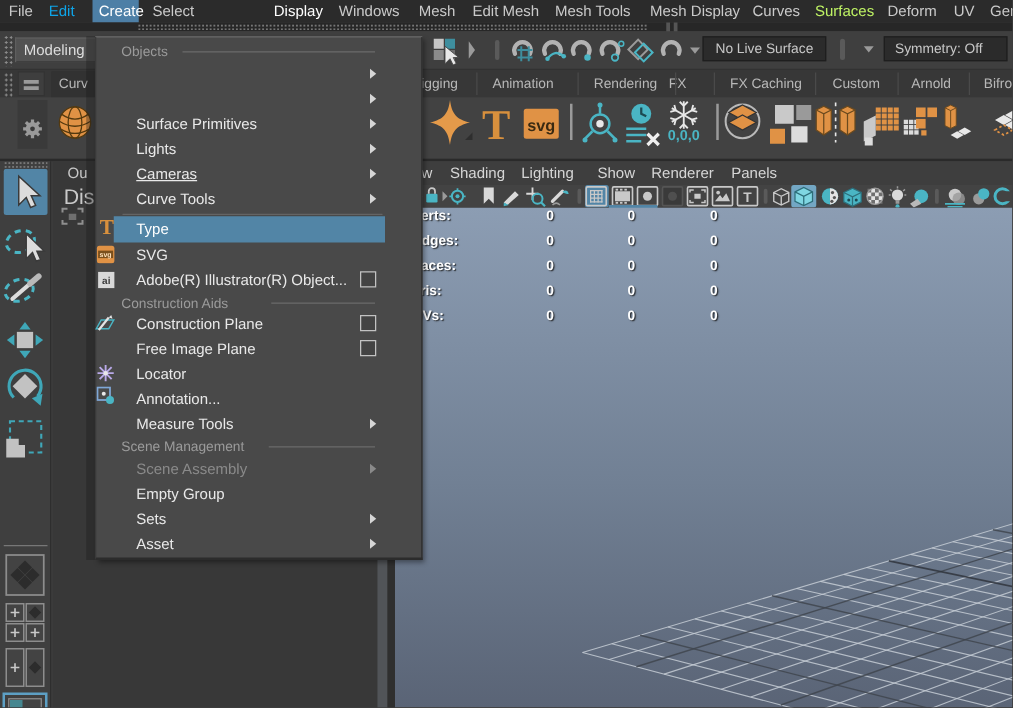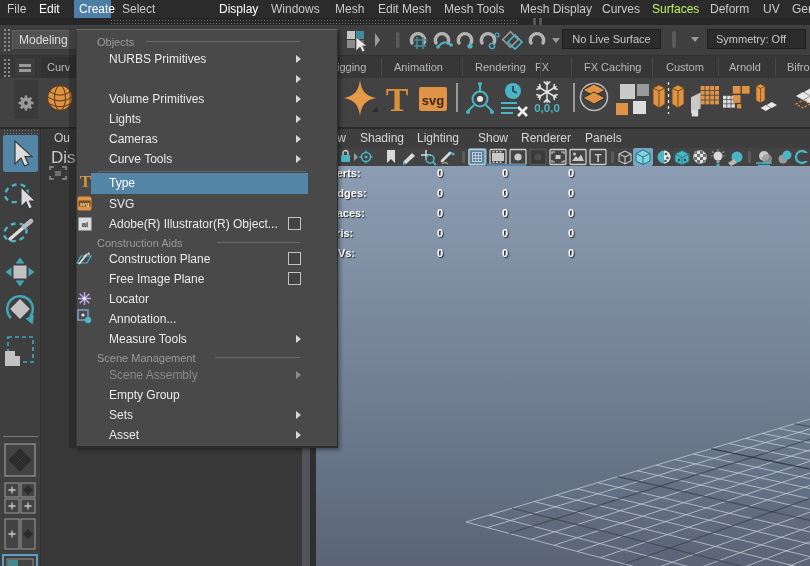--- a/index.html
+++ b/index.html
@@ -14,21 +14,21 @@
 .arrow{position:absolute;right:7px;width:0;height:0;border-left:5px solid #d6d6d6;border-top:4.5px solid transparent;border-bottom:4.5px solid transparent;}
 .chk{position:absolute;right:7px;width:13px;height:13px;border:1px solid #c2c2c2;background:#434343;}
 .hud{position:absolute;color:#fff;font-weight:bold;font-size:11px;text-shadow:1px 1px 1px rgba(20,20,20,0.85);white-space:nowrap;}
 .hudn{position:absolute;color:#fff;font-size:11px;font-weight:bold;text-shadow:1px 1px 1px rgba(20,20,20,0.85);}
 .vmenu{color:#d6d6d6;font-size:12px;line-height:19px;position:absolute;white-space:nowrap;}
 </style></head><body>
 
 <div class="ab" style="left:0;top:0;width:810px;height:18px;background:#2b2b2b;"></div>
 <div class="ab" style="left:74px;top:0;width:37px;height:18px;background:#4d7fa6;"></div>
 <div class="ab mtxt" style="left:7px;top:0;color:#cacaca;">File</div>
-<div class="ab mtxt" style="left:39px;top:0;color:#ffffff;">Edit</div>
+<div class="ab mtxt" style="left:39px;top:0;color:#0ea5e9;">Edit</div>
 <div class="ab mtxt" style="left:79px;top:0;color:#ffffff;">Create</div>
 <div class="ab mtxt" style="left:122px;top:0;color:#cacaca;">Select</div>
 <div class="ab mtxt" style="left:168px;top:0;color:#7dd3fc;margin-top:32px;">Modify</div>
 <div class="ab mtxt" style="left:219px;top:0;color:#ffffff;">Display</div>
 <div class="ab mtxt" style="left:271px;top:0;color:#cacaca;">Windows</div>
 <div class="ab mtxt" style="left:335px;top:0;color:#cacaca;">Mesh</div>
 <div class="ab mtxt" style="left:378px;top:0;color:#cacaca;">Edit Mesh</div>
 <div class="ab mtxt" style="left:444px;top:0;color:#cacaca;">Mesh Tools</div>
 <div class="ab mtxt" style="left:520px;top:0;color:#cacaca;">Mesh Display</div>
 <div class="ab mtxt" style="left:602px;top:0;color:#cacaca;">Curves</div>
@@ -542,28 +542,27 @@
 <div class="hudn" style="left:568px;top:227px;">0</div>
 <div class="hud" style="left:330px;top:247px;">UVs:</div>
 <div class="hudn" style="left:437px;top:247px;">0</div>
 <div class="hudn" style="left:502px;top:247px;">0</div>
 <div class="hudn" style="left:568px;top:247px;">0</div>
 <div class="ab" style="left:69px;top:29px;width:7px;height:419px;background:rgba(25,25,25,0.35);"></div>
 <div class="ab" style="left:76px;top:29px;width:262px;height:419px;background:#494949;border-top:1px solid #6a6a6a;border-left:1px solid #3a3a3a;border-right:1px solid #2c2c2c;border-bottom:2px solid #2c2c2c;box-shadow:2px 2px 4px rgba(0,0,0,0.4);"></div>
 <div class="ab" style="left:76px;top:29px;width:232px;height:419px;overflow:hidden;">
     <div class="mhead" style="top:6px;">Objects</div>
     <div class="hline" style="left:70px;right:8px;top:12px;"></div>
-    <div class="mitem" style="top:20px;color:#e9e9e9;">NURBS Primitives</div>
     <div class="arrow" style="top:25.5px;"></div>
     <div class="arrow" style="top:45.5px;"></div>
-    <div class="mitem" style="top:60px;color:#e9e9e9;">Volume Primitives</div>
+    <div class="mitem" style="top:60px;color:#e9e9e9;">Surface Primitives</div>
     <div class="arrow" style="top:65.5px;"></div>
     <div class="mitem" style="top:80px;color:#e9e9e9;">Lights</div>
     <div class="arrow" style="top:85.5px;"></div>
-    <div class="mitem" style="top:100px;color:#e9e9e9;">Cameras</div>
+    <div class="mitem" style="top:100px;color:#e9e9e9;text-decoration:underline;">Cameras</div>
     <div class="arrow" style="top:105.5px;"></div>
     <div class="mitem" style="top:120px;color:#e9e9e9;">Curve Tools</div>
     <div class="arrow" style="top:125.5px;"></div>
     <div class="hline" style="left:22px;right:2px;top:142px;background:#646464;"></div>
     <div class="ab" style="left:15px;right:0;top:144px;height:21px;background:#5285a6;"></div>
     <div class="mitem" style="top:144px;color:#ffffff;">Type</div>
     <div class="mitem" style="top:165px;color:#e9e9e9;">SVG</div>
     <div class="mitem" style="top:185px;color:#e9e9e9;">Adobe(R) Illustrator(R) Object...</div>
     <div class="chk" style="top:188px;"></div>
     <div class="mhead" style="top:207px;">Construction Aids</div>

